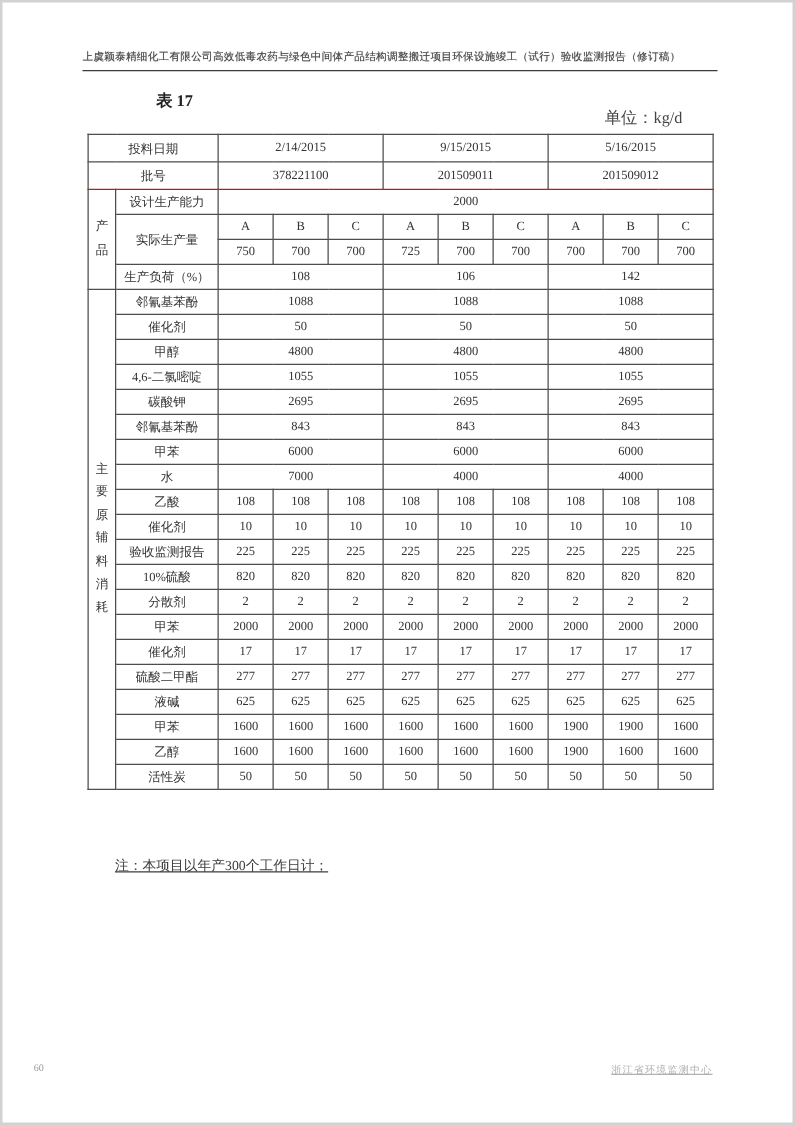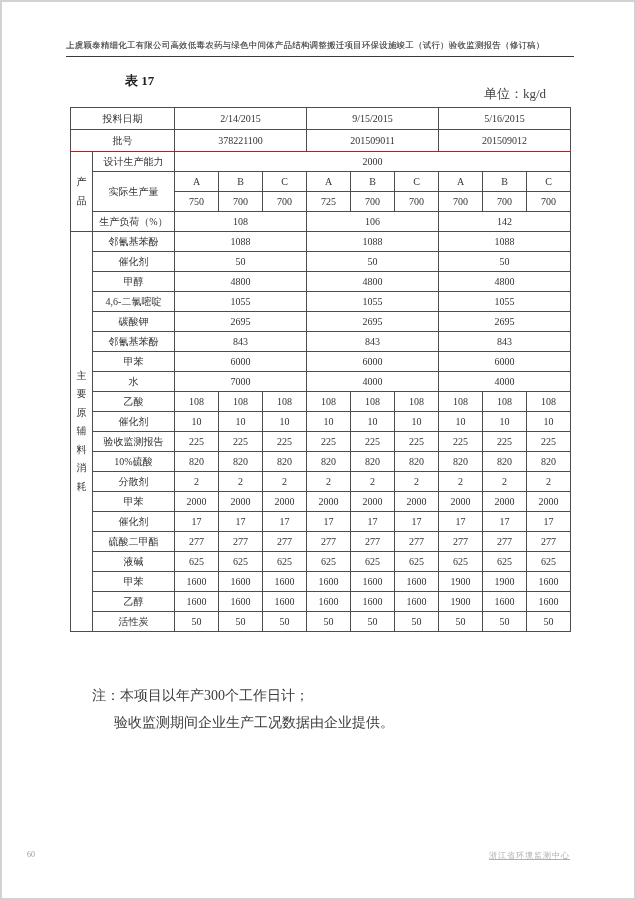--- a/index.html
+++ b/index.html
@@ -29,21 +29,21 @@
   table.prod td { border:1px solid #4d4d4d; text-align:center; vertical-align:middle;
                   height:20px; padding:1px 1px; overflow:hidden; white-space:nowrap; }
   table.prod { border:1.5px solid #333; }
   table.prod tr.hb td { border-bottom:1px solid #b91c1c; }
   table.prod tr.hdr td { height:22px;text-align:center; }
   table.prod td.lbl { font-size:10px; }
   table.prod td.vert { width:22px; padding:2px 5px; white-space:normal;
                        word-break:break-all; line-height:1.85; font-size:10px; }
 
   
-  .notes { position:absolute; left:90px; top:681px; font-size:14px; color:#3c3c3c; line-height:1.9; }
+  .notes { position:absolute; left:90px; top:681px; font-size:11px; color:#3c3c3c; line-height:1.9;text-decoration:underline; }
   .notes .n2 { padding-left:22px; }
 
   
   .footer-page { position:absolute; left:0; top:848px; width:100%; 
                  font-size:8px; color:#9a9a9a;margin-left:25px; }
   .footer-org  { position:absolute; right:64px; top:848px; font-size:8px;
                  color:#b0b0b0; letter-spacing:1px;text-decoration:underline; }
 </style>
 </head>
 <body>
@@ -310,19 +310,18 @@
           <td>50</td>
           <td>50</td>
           <td>50</td>
           <td>50</td>
         </tr>
       </tbody>
   </table>
 
   <div class="notes">
     <div class="n1">注：本项目以年产300个工作日计；</div>
-    <div class="n2">验收监测期间企业生产工况数据由企业提供。</div>
   </div>
 
   <div class="footer-page">60</div>
   <div class="footer-org">浙江省环境监测中心</div>
 
 </div>
 
 </body></html>

